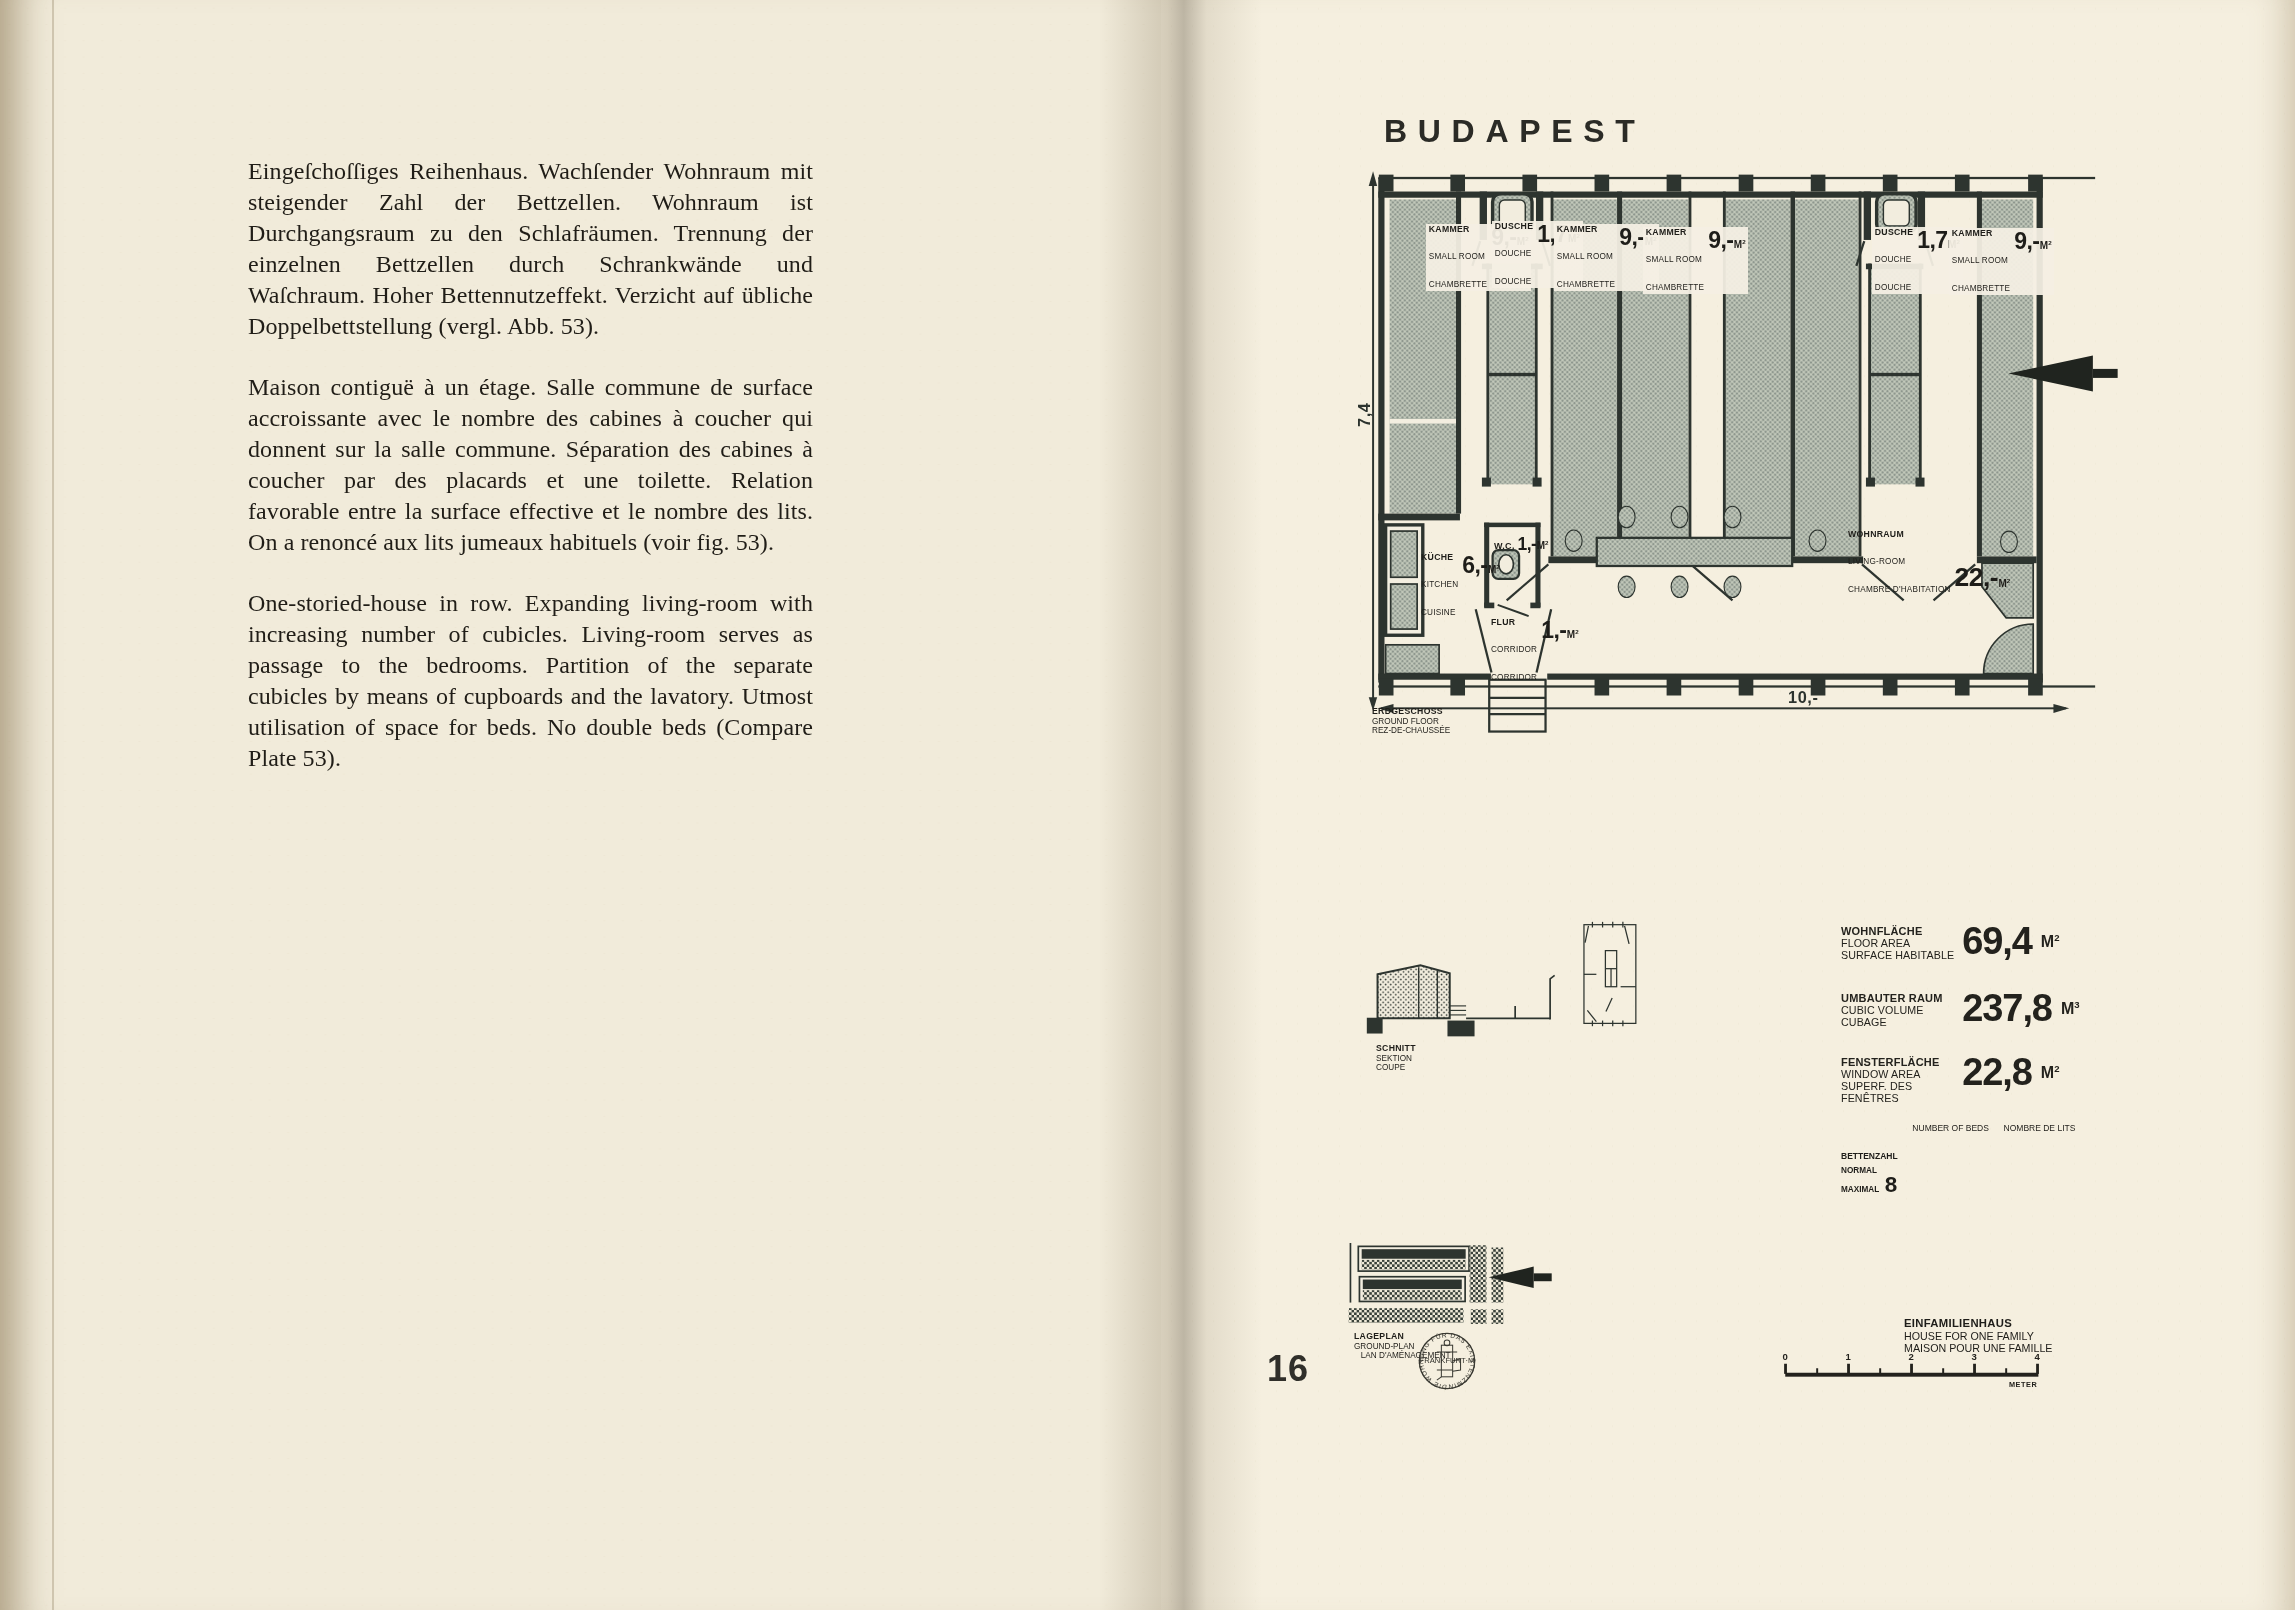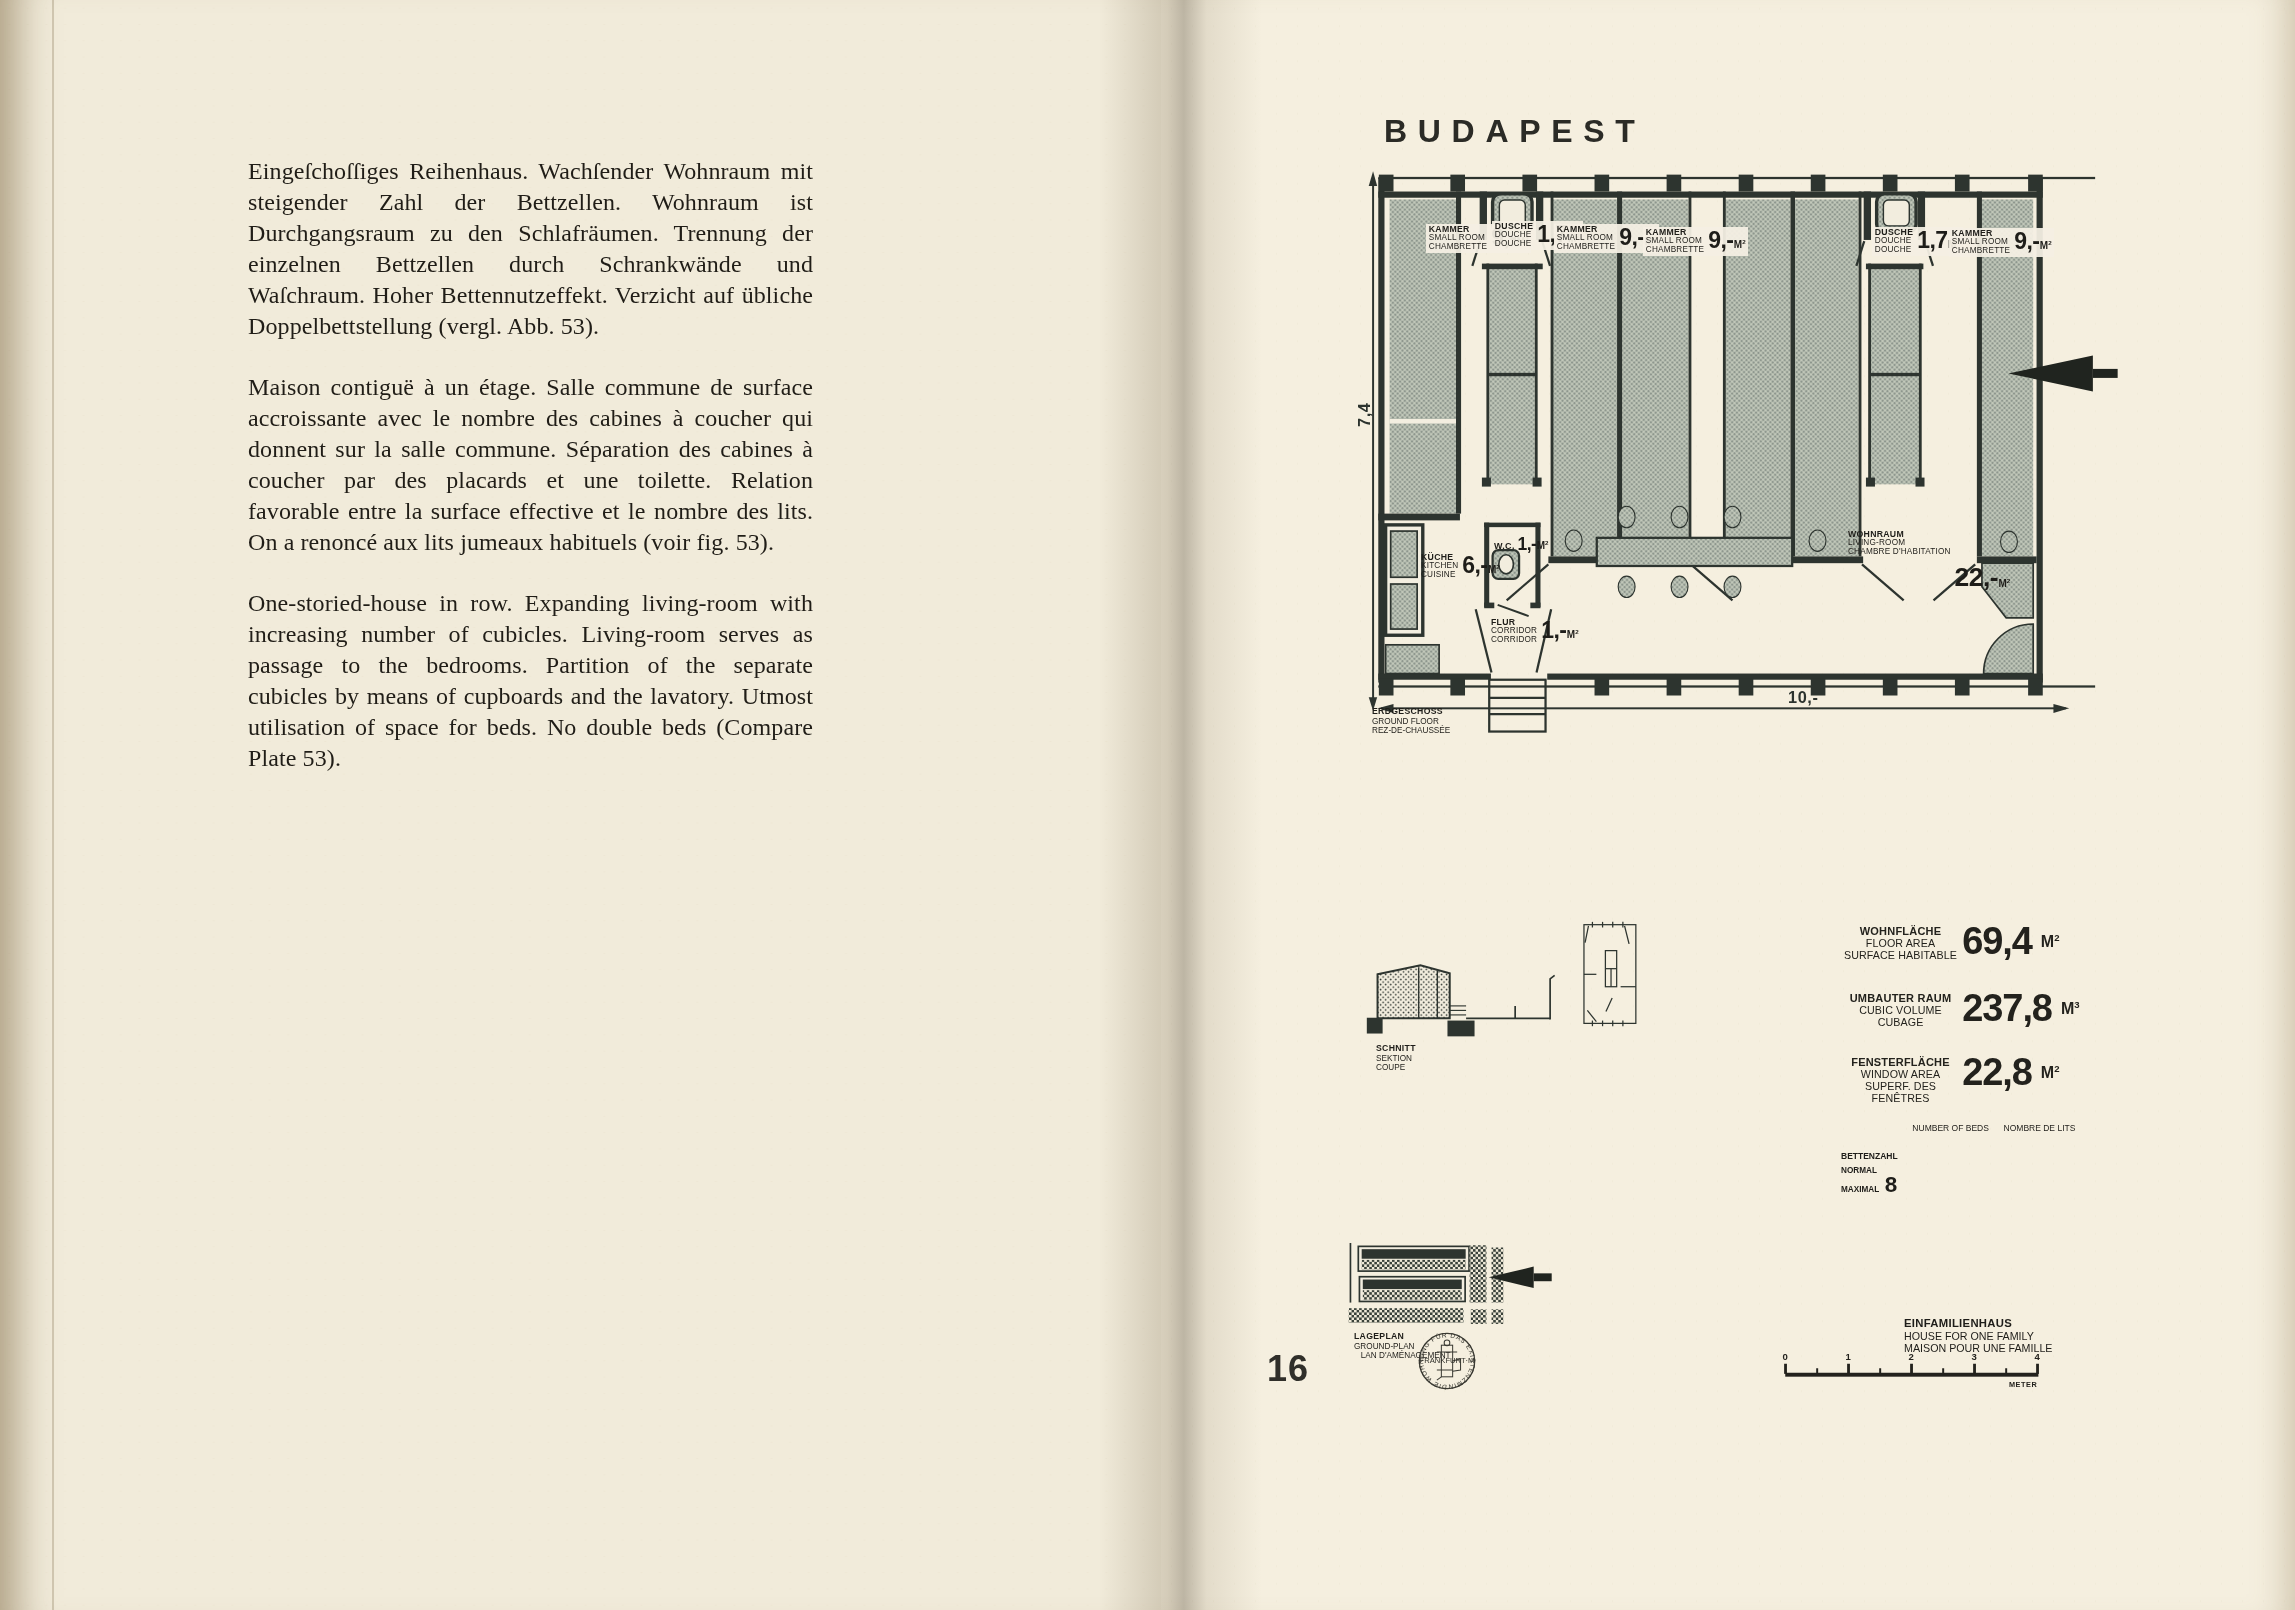--- a/index.html
+++ b/index.html
@@ -23,39 +23,39 @@
 
   
   .title{position:absolute;left:1384px;top:113px;font-size:32px;font-weight:700;
      letter-spacing:10.7px;color:#2b2b26;}
 
   .pageno{position:absolute;left:1267px;top:1348px;font-size:36px;font-weight:700;color:#302f2a;letter-spacing:1.1px;}
 
   
   .room-label{position:absolute;display:flex;align-items:flex-start;gap:4px;line-height:1.07;
      color:#1e1d19;white-space:nowrap;}
-  .room-label .lines{display:flex;flex-direction:column;}
+  .room-label .lines{display:flex;flex-direction:column;gap:19px;}
   .rl1{font-weight:700;font-size:8.7px;letter-spacing:0.3px;}
   .rl2,.rl3{font-weight:400;font-size:8.2px;letter-spacing:0.2px;}
   .boxed{background:rgba(244,239,227,.94);padding:1.1px 2.8px;}
   .area{display:flex;align-items:flex-end;margin-top:3.4px;}
   .area .num{font-weight:700;font-size:23px;line-height:.82;letter-spacing:-0.6px;}
   .area .unit{font-weight:700;font-size:10px;line-height:1;margin-left:0.6px;}
   .area .unit sup{font-size:6.2px;vertical-align:super;}
   .area-big .num{font-size:26.5px;margin-top:34px;}
   .area-mid .num{font-size:17.5px;}
   .inline-label{position:absolute;display:flex;align-items:flex-end;gap:2.8px;color:#1e1d19;text-align:right;}
   .inline-label .rl1{font-size:9px;}
 
   .dim-label{position:absolute;font-weight:700;font-size:16.3px;color:#2c332e;letter-spacing:0.6px;}
   .rot{transform:rotate(-90deg);transform-origin:left top;}
 
   
   .stat-row{position:absolute;display:flex;align-items:flex-start;}
-  .stat-row .lines{display:flex;flex-direction:column;width:119px;line-height:1.12;text-align:center;}
+  .stat-row .lines{display:flex;flex-direction:column;width:119px;line-height:1.12;}
   .sl1{font-weight:700;font-size:11px;letter-spacing:0.2px;}
   .sl2,.sl3{font-weight:400;font-size:10.7px;letter-spacing:0.1px;}
   .stat-value{display:flex;align-items:center;margin-left:2.3px;margin-top:1.1px;}
   .stat-value .num{font-weight:700;font-size:38px;line-height:.8;letter-spacing:-1.1px;color:#23221d;}
   .stat-value .unit{font-weight:700;font-size:16px;line-height:1;margin-left:9px;}
   .stat-value .unit sup{font-size:9.6px;}
 
   .beds{position:absolute;left:1841px;top:1123px;color:#1e1d19;}
   .beds .hdr{display:flex;gap:14.7px;font-size:8.5px;}
   .beds .hdr .b{font-weight:700;margin-top:28px;}

